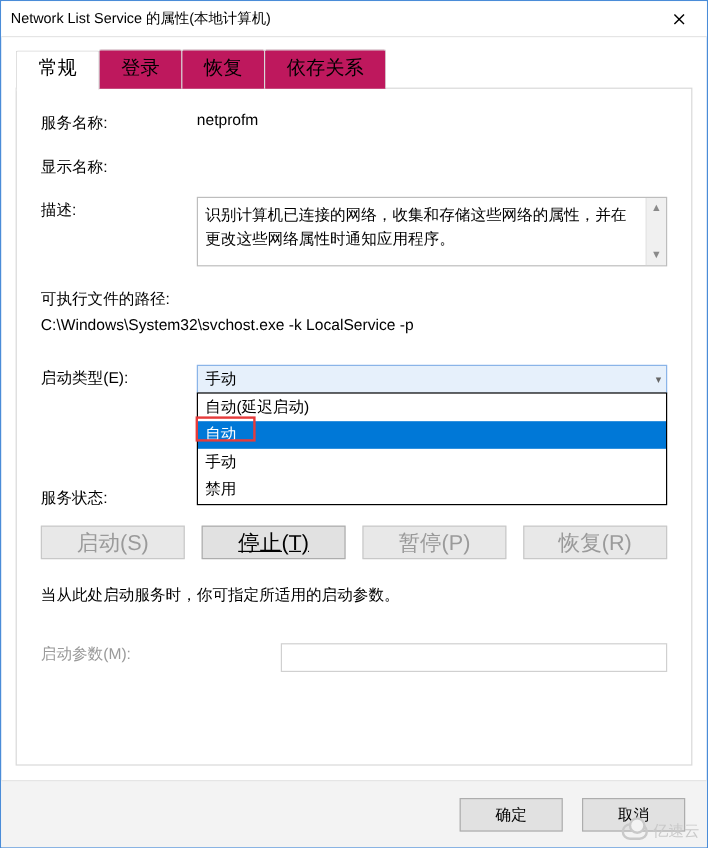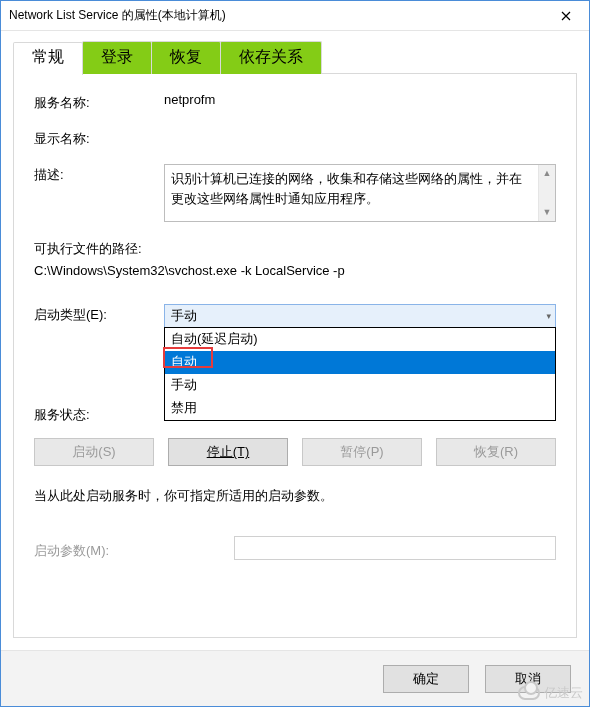--- a/index.html
+++ b/index.html
@@ -44,21 +44,21 @@
   .tab {
     padding: 5px 18px 6px 18px;
     border: 1px solid #d9d9d9;
     border-bottom: none;
     background: #fff;
     margin-right: -1px;
     cursor: pointer;
     font-size: 16px;
     border-radius: 2px 2px 0 0;
   }
-  .tab.inactive { background: #84cc16; border-color: #d9d9d9; }
+  .tab.inactive { background: #be185d; border-color: #d9d9d9; }
   .tab.active {
     background: #fff;
     border-color: #d9d9d9;
     position: relative;
     top: 1px;
     padding-top: 4px;
   }
   .tab.active::after {
     content: "";
     position: absolute;
@@ -151,34 +151,34 @@
     display: flex; gap: 14px;
     margin-bottom: 20px;
   }
   .btn {
     flex: 1;
     height: 28px;
     border: 1px solid #c8c8c8;
     background: #e8e8e8;
     display: flex; align-items: center; justify-content: center;
     cursor: pointer;
-    font-size: 13px;
+    font-size: 18px;
   }
   .btn.disabled {
     color: #9a9a9a;
     cursor: default;
   }
   .btn.enabled {
     border: 1px solid #adadad;
     background: #e1e1e1;
     color: #000;
     text-decoration: underline;
   }
   .hint { margin: 4px 0 30px 0; line-height: 1.5; }
-  .param-row { display: flex; align-items: flex-end; gap: 40px; }
+  .param-row { display: flex; align-items: flex-start; gap: 40px; }
   .param-row .label { width: 160px; color: #9a9a9a; }
   .param-row input {
     flex: 1; height: 24px;
     border: 1px solid #d0d0d0;
     padding: 0 4px;
     background: #fff;
     font-family: inherit;
   }
   .footer {
     height: 56px;

